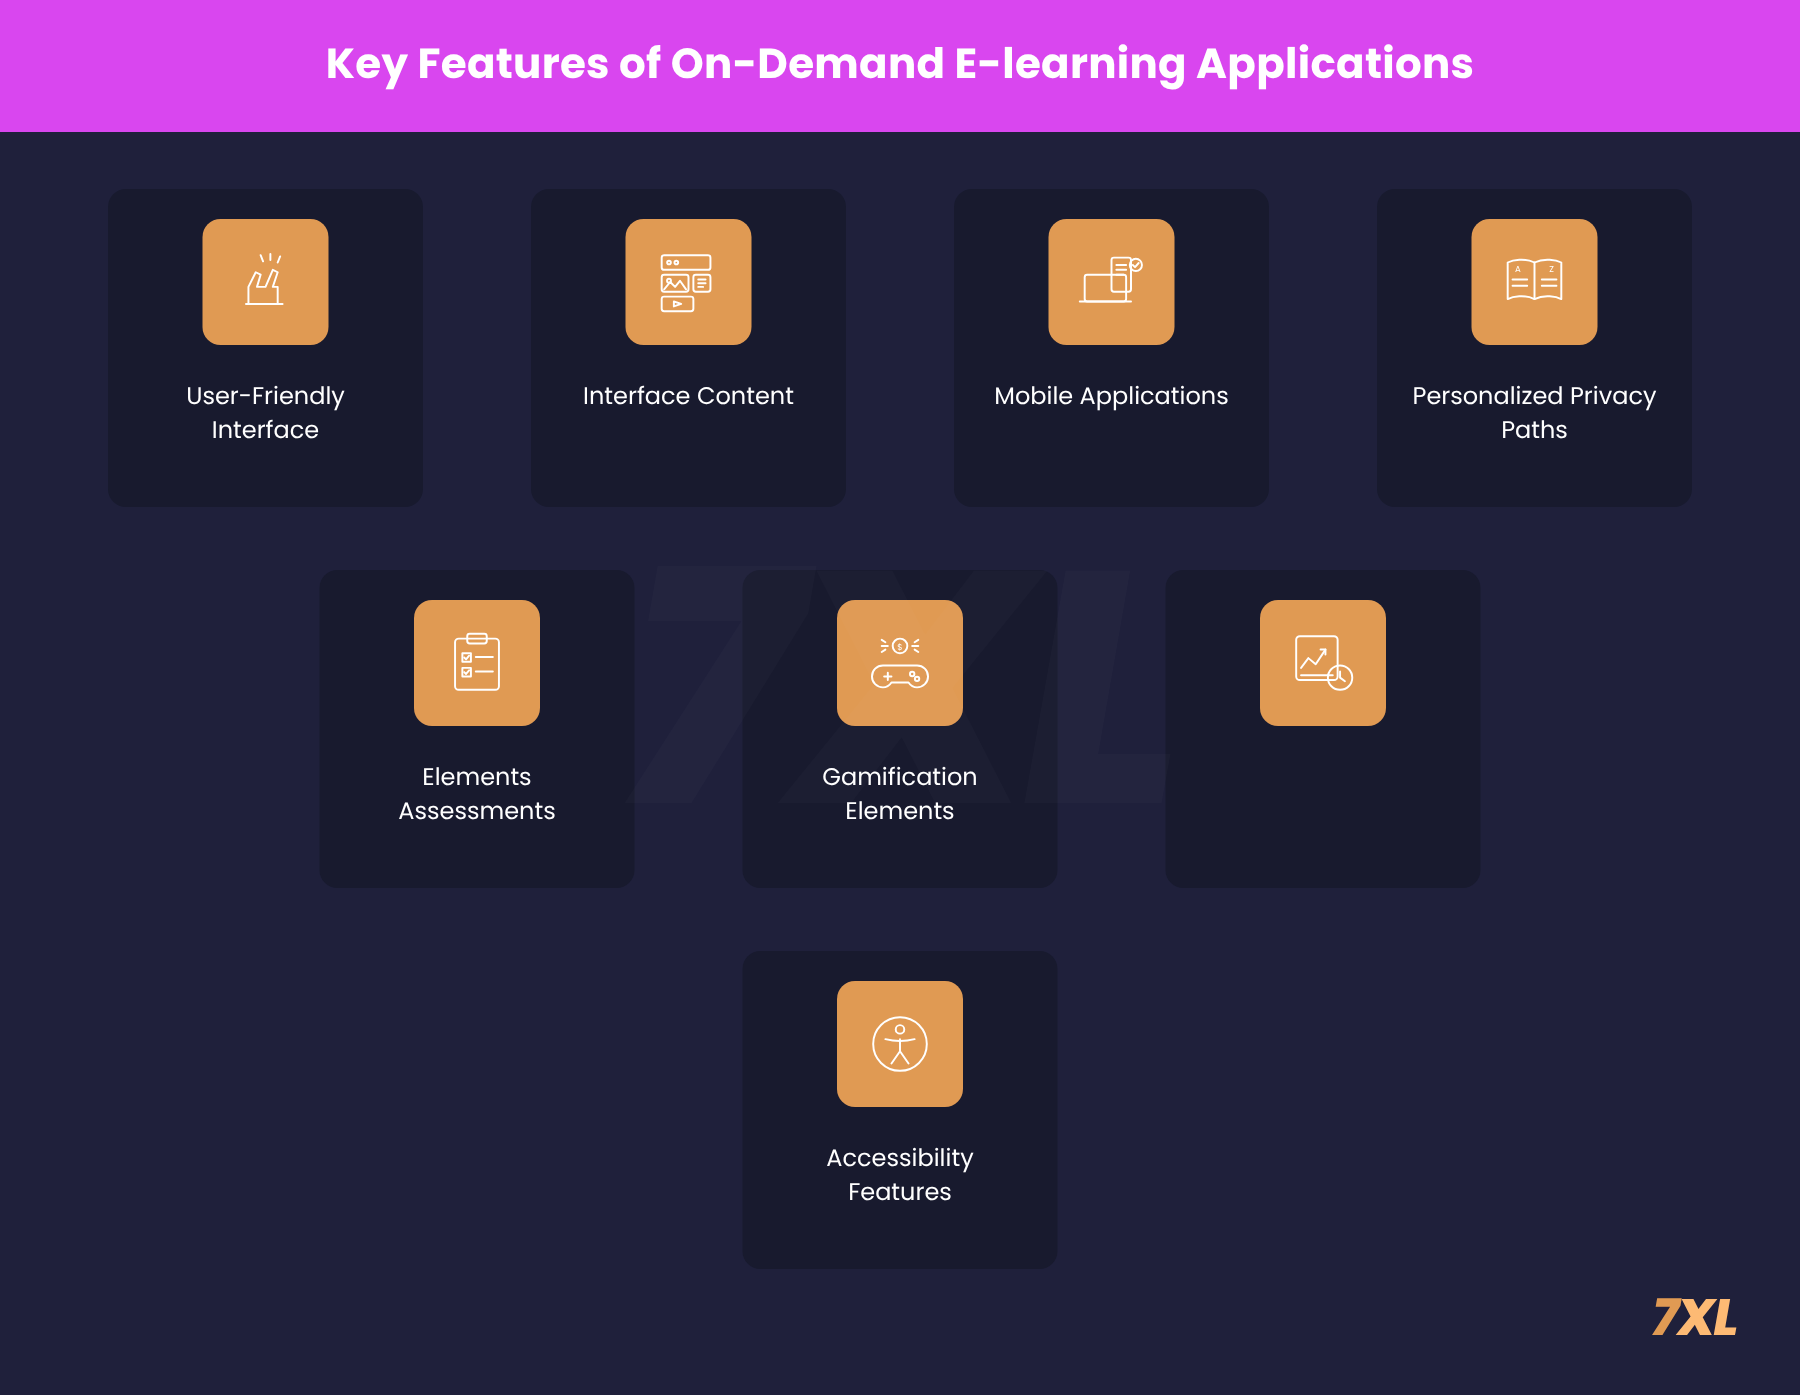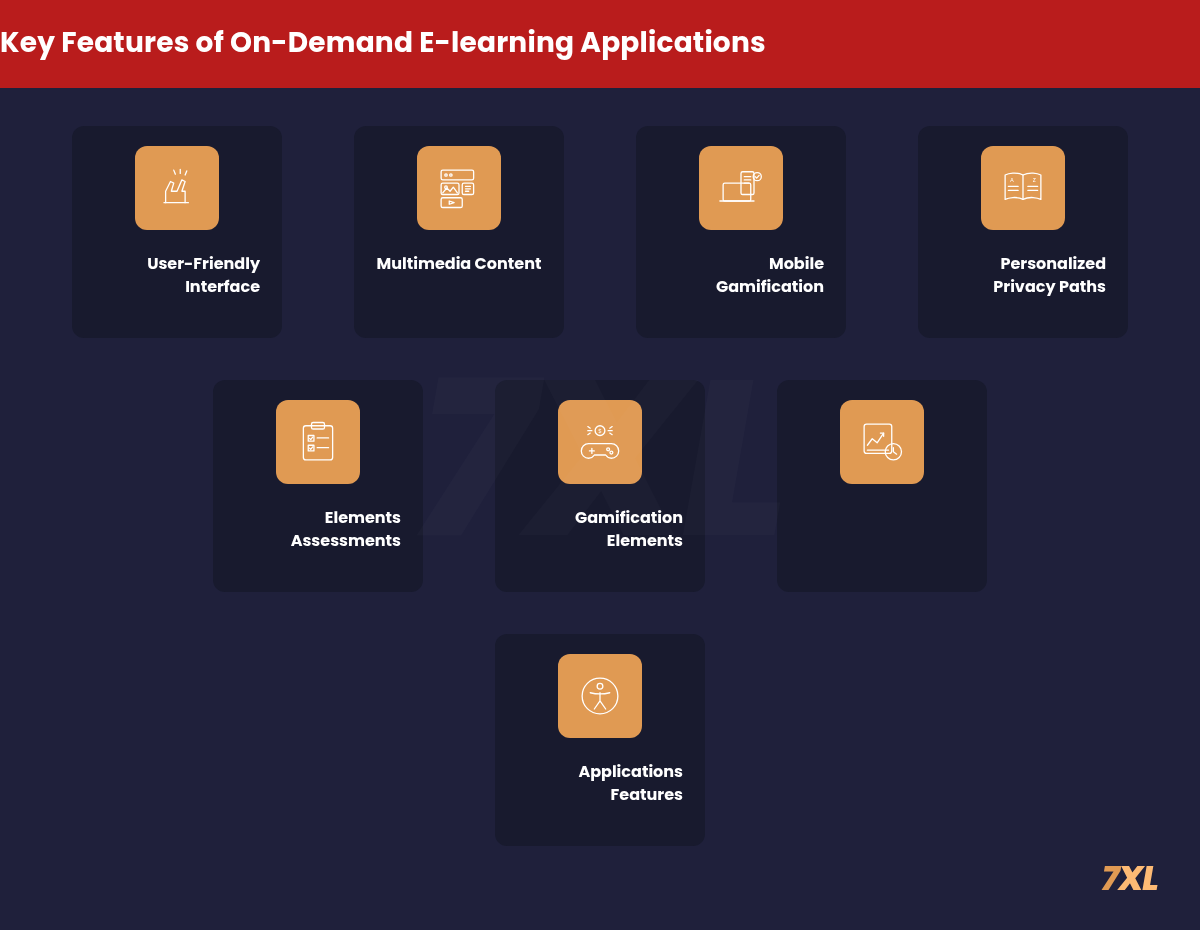--- a/index.html
+++ b/index.html
@@ -7,23 +7,23 @@
     width: 1200px;
     height: 930px;
     background: #1f203b;
     font-family: 'Segoe UI', 'Poppins', Arial, sans-serif;
     color: #fff;
     overflow: hidden;
     position: relative;
   }
   .header {
     width: 100%;
-    background: #b91c1c;
+    background: #d946ef;
     padding: 22px 0 24px 0;
-    text-align: left;
+    text-align: center;
   }
   .header h1 {
     font-size: 28px;
     font-weight: 700;
     letter-spacing: 0.2px;
   }
   .grid-wrap {
     padding: 38px 60px 0 60px;
   }
   .row {
@@ -48,22 +48,22 @@
     background: #e09a53;
     border-radius: 12px;
     display: flex;
     align-items: center;
     justify-content: center;
     margin-bottom: 22px;
   }
   .icon-tile svg { stroke: #fff; fill: none; stroke-width: 1.6; stroke-linecap: round; stroke-linejoin: round; }
   .label {
     font-size: 16px;
-    font-weight: 700;
-    text-align: right;
+    font-weight: 400;
+    text-align: center;
     line-height: 1.45;
     padding: 0 4px;
   }
   .brand {
     position: absolute;
     right: 42px;
     bottom: 26px;
     font-size: 34px;
     font-weight: 800;
     letter-spacing: -1px;
@@ -119,35 +119,35 @@
             <circle cx="22" cy="16" r="1.5"></circle>
           <rect x="10" y="26" width="22" height="14" rx="2"></rect>
           <path d="M12 38 l5-6 4 4 4-5 5 7"></path>
           <circle cx="16" cy="31" r="1.6"></circle>
           <rect x="36" y="26" width="14" height="14" rx="2"></rect>
           <path d="M40 30 h6 M40 33 h6 M40 36 h4"></path>
           <rect x="10" y="44" width="26" height="12" rx="2"></rect>
           <path d="M20 48 l6 2-6 2 z"></path>
         </svg>
       </div>
-      <div class="label">Multimedia Content</div>
+      <div class="label">Interface Content</div>
     </div>
 
     <div class="card">
       <div class="icon-tile">
         <svg width="52" height="52" viewBox="0 0 64 64">
           <rect x="10" y="26" width="34" height="22" rx="2"></rect>
           <path d="M6 48 h42"></path>
           <rect x="32" y="12" width="16" height="28" rx="2"></rect>
           <path d="M36 18 h8 M36 22 h8 M36 26 h6"></path>
           <circle cx="52" cy="18" r="5"></circle>
           <path d="M49.5 18 l1.8 1.8 3-3.4"></path>
         </svg>
       </div>
-      <div class="label">Mobile Gamification</div>
+      <div class="label">Mobile Applications</div>
     </div>
 
     <div class="card">
       <div class="icon-tile">
         <svg width="52" height="52" viewBox="0 0 64 64">
           <path d="M32 16 C24 12 14 14 10 16 V46 c4-2 14-4 22 0 C40 42 50 44 54 46 V16 c-4-2-14-4-22 0 Z"></path>
           <path d="M32 16 V46"></path>
           <text x="16" y="24" font-size="7" fill="#fff" stroke="none">A</text>
           <text x="44" y="24" font-size="7" fill="#fff" stroke="none">Z</text>
           <path d="M14 30 h12 M14 35 h12 M38 30 h12 M38 35 h12"></path>
@@ -207,21 +207,21 @@
   <div class="row">
     <div class="card">
       <div class="icon-tile">
         <svg width="52" height="52" viewBox="0 0 64 64">
           <circle cx="32" cy="32" r="22"></circle>
           <circle cx="32" cy="20" r="3.5"></circle>
           <path d="M20 28 c8 2 16 2 24 0"></path>
           <path d="M32 28 v10 M32 38 l-7 10 M32 38 l7 10"></path>
         </svg>
       </div>
-      <div class="label">Applications Features</div>
+      <div class="label">Accessibility Features</div>
     </div>
 
   </div>
 
 </div>
 
 <div class="brand">
   <span class="seven">7</span>
     <span class="xl">XL</span>
 </div>

